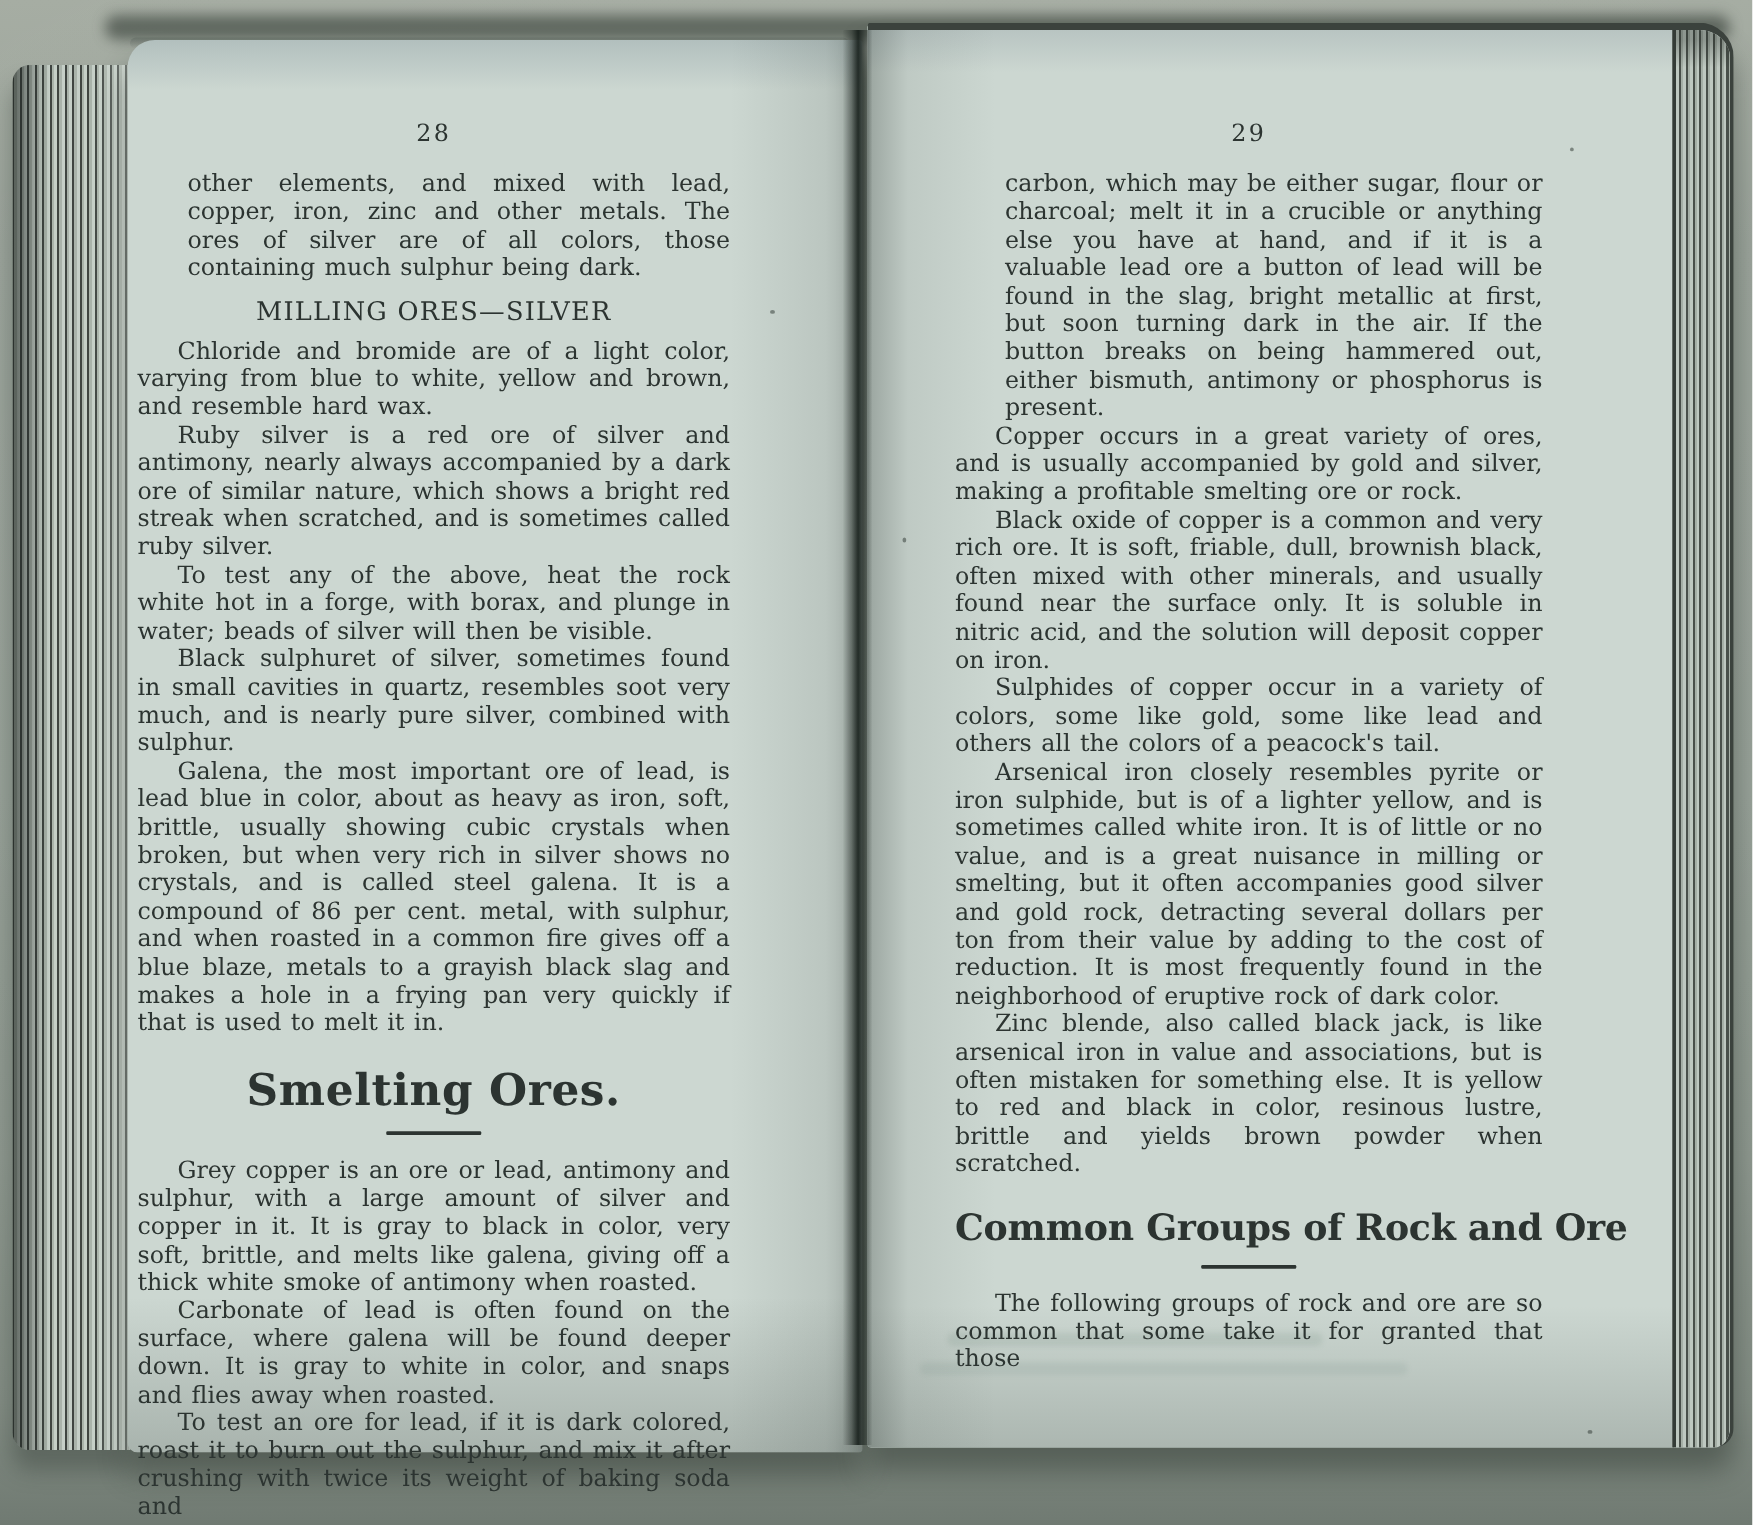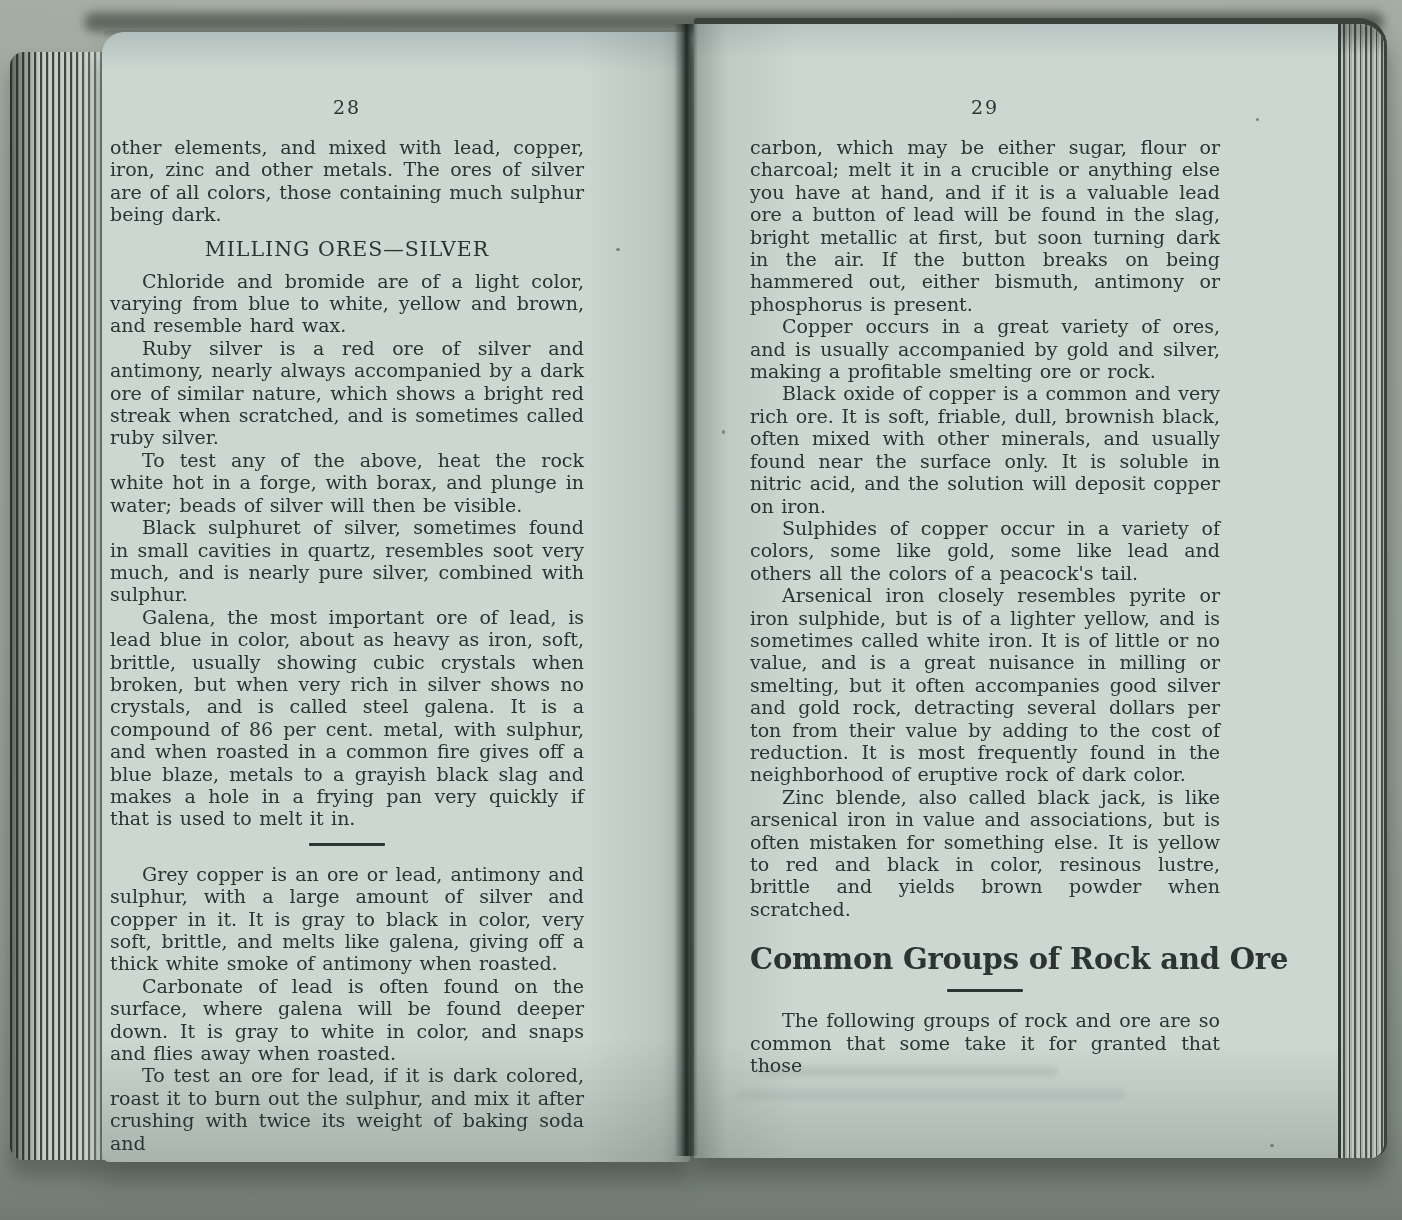--- a/index.html
+++ b/index.html
@@ -53,25 +53,25 @@
       linear-gradient(180deg, rgba(0,0,0,0) 90%, rgba(42,52,46,.20) 100%); }
   .edge-stack-right { position:absolute; right:0; top:0; width:46px; bottom:0;
     background:
       linear-gradient(90deg,#343b36 0 3px, rgba(0,0,0,0) 3px),
       linear-gradient(180deg, rgba(30,36,32,.30) 0 8px, rgba(0,0,0,0) 30px),
       repeating-linear-gradient(90deg,#49504a 0 1.6px,#a5afa6 1.6px 3.2px,#bec8c0 3.2px 5.4px); }
 
   
   .textcol { position:absolute; }
   .textcol-left { left:8px; top:64px; width:474px; }
-  .textcol-right { left:56px; top:72px; width:470px; }
+  .textcol-right { left:70px; top:72px; width:470px; }
   .pagenum { text-align:center; font-size:19px; letter-spacing:2px; margin:0 0 18px; }
   .para { margin:0; font-size:19px; line-height:22.4px; text-align:justify;
     text-indent:32px; word-spacing:1.5px; }
-  .cont { text-indent:0; }
+  .cont { text-indent:0;margin-left:40px; }
   .h-caps { margin:11px 0 9px; font-size:20.5px; font-weight:400; text-align:center;
     letter-spacing:1px; white-space:nowrap; }
   .h-display { margin:24px 0 0; font-size:35px; font-weight:700; text-align:center;
     letter-spacing:.5px; line-height:1.1; white-space:nowrap; }
   .h-display.groups { font-size:29px; letter-spacing:-.2px; }
   .rule { width:76px; height:3px; background:#2c3431; margin:13px auto 17px; border-radius:1px; }
 
   
   .ghost { position:absolute; border-radius:6px; background:rgba(80,112,96,.12); filter:blur(2px); }
   .g1 { left:64px; top:1042px; width:300px; height:11px; }
@@ -99,20 +99,21 @@
       <p class="para cont">other elements, and mixed with lead, copper, iron, zinc and other metals. The ores of silver are of all colors, those containing much sulphur being dark.</p>
 
       <h2 class="h-caps">MILLING ORES—SILVER</h2>
 
       <p class="para">Chloride and bromide are of a light color, varying from blue to white, yellow and brown, and resemble hard wax.</p>
       <p class="para">Ruby silver is a red ore of silver and antimony, nearly always accompanied by a dark ore of similar nature, which shows a bright red streak when scratched, and is sometimes called ruby silver.</p>
       <p class="para">To test any of the above, heat the rock white hot in a forge, with borax, and plunge in water; beads of silver will then be visible.</p>
       <p class="para">Black sulphuret of silver, sometimes found in small cavities in quartz, resembles soot very much, and is nearly pure silver, combined with sulphur.</p>
       <p class="para">Galena, the most important ore of lead, is lead blue in color, about as heavy as iron, soft, brittle, usually showing cubic crystals when broken, but when very rich in silver shows no crystals, and is called steel galena. It is a compound of 86 per cent. metal, with sulphur, and when roasted in a common fire gives off a blue blaze, metals to a grayish black slag and makes a hole in a frying pan very quickly if that is used to melt it in.</p>
 
+      <h1 class="h-display">Smelting Ores.</h1>
       <div class="rule"></div>
 
       <p class="para">Grey copper is an ore or lead, antimony and sulphur, with a large amount of silver and copper in it. It is gray to black in color, very soft, brittle, and melts like galena, giving off a thick white smoke of antimony when roasted.</p>
       <p class="para">Carbonate of lead is often found on the surface, where galena will be found deeper down. It is gray to white in color, and snaps and flies away when roasted.</p>
       <p class="para">To test an ore for lead, if it is dark colored, roast it to burn out the sulphur, and mix it after crushing with twice its weight of baking soda and</p>
     </div>
   </div>
 
   <div class="gutter"></div>
 

